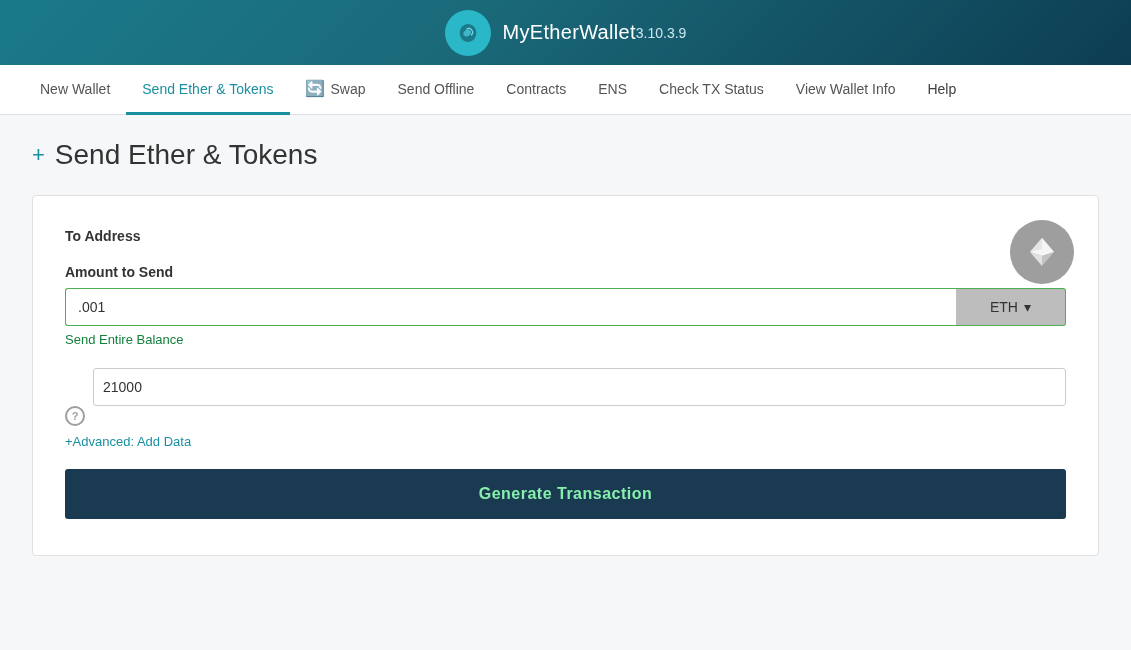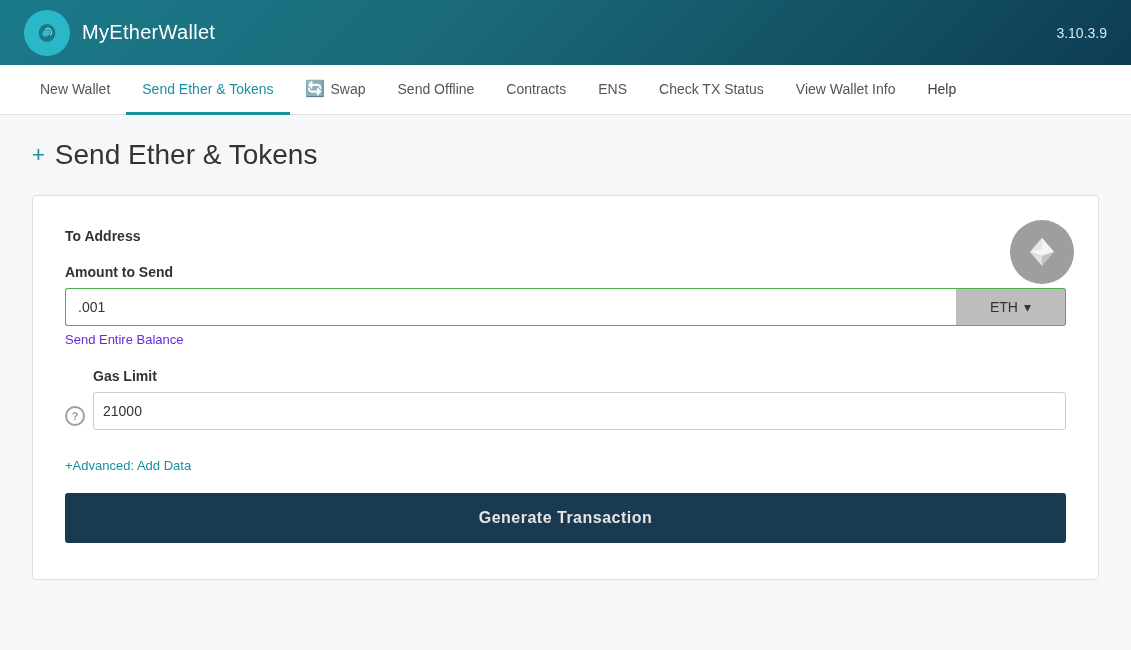--- a/index.html
+++ b/index.html
@@ -4,21 +4,21 @@
   <style>
     * { box-sizing: border-box; margin: 0; padding: 0; }
     body { font-family: 'Helvetica Neue', Arial, sans-serif; background: #f5f7f8; min-height: 650px; width: 1131px; overflow-x: hidden; }
 
     
     .header {
       background: linear-gradient(135deg, #1a7a8a 0%, #1a6a7a 40%, #0d3d52 100%);
       height: 65px;
       display: flex;
       align-items: center;
-      justify-content: space-between;
+      justify-content: center;
       padding: 0 24px;
     }
     .header-left {
       display: flex;
       align-items: center;
       gap: 12px;
     }
     .logo-circle {
       width: 46px;
       height: 46px;
@@ -166,21 +166,21 @@
       color: #333;
       cursor: pointer;
       display: flex;
       align-items: center;
       justify-content: center;
       gap: 6px;
       font-weight: 500;
     }
 
     .send-entire-balance {
-      color: #6d28d9;
+      color: #15803d;
       font-size: 13px;
       cursor: pointer;
       margin-top: 6px;
       display: inline-block;
       text-decoration: none;
     }
 
     .gas-row {
       display: flex;
       align-items: flex-start;
@@ -215,21 +215,21 @@
       font-size: 13px;
       cursor: pointer;
       margin-top: 8px;
       display: inline-block;
       margin-bottom: 20px;
     }
 
     .generate-btn {
       width: 100%;
       background: #1a3a52;
-      color: #e5e5e5;
+      color: #86efac;
       border: none;
       border-radius: 3px;
       padding: 16px;
       font-size: 16px;
       font-weight: 600;
       cursor: pointer;
       letter-spacing: 0.5px;
       transition: background 0.2s;
     }
   </style>
@@ -301,21 +301,20 @@
         </button>
       </div>
       <a class="send-entire-balance">Send Entire Balance</a>
     </div>
 
     
     <div class="gas-row">
       <div class="help-icon">?</div>
       <div class="gas-field-wrapper">
         <div class="field-group">
-          <label class="field-label">Gas Limit</label>
           <input type="text" class="input-field gas-input" value="21000" style="">
         </div>
       </div>
     </div>
 
     
     <a class="advanced-link">+Advanced: Add Data</a>
 
     
     <button class="generate-btn">Generate Transaction</button>

